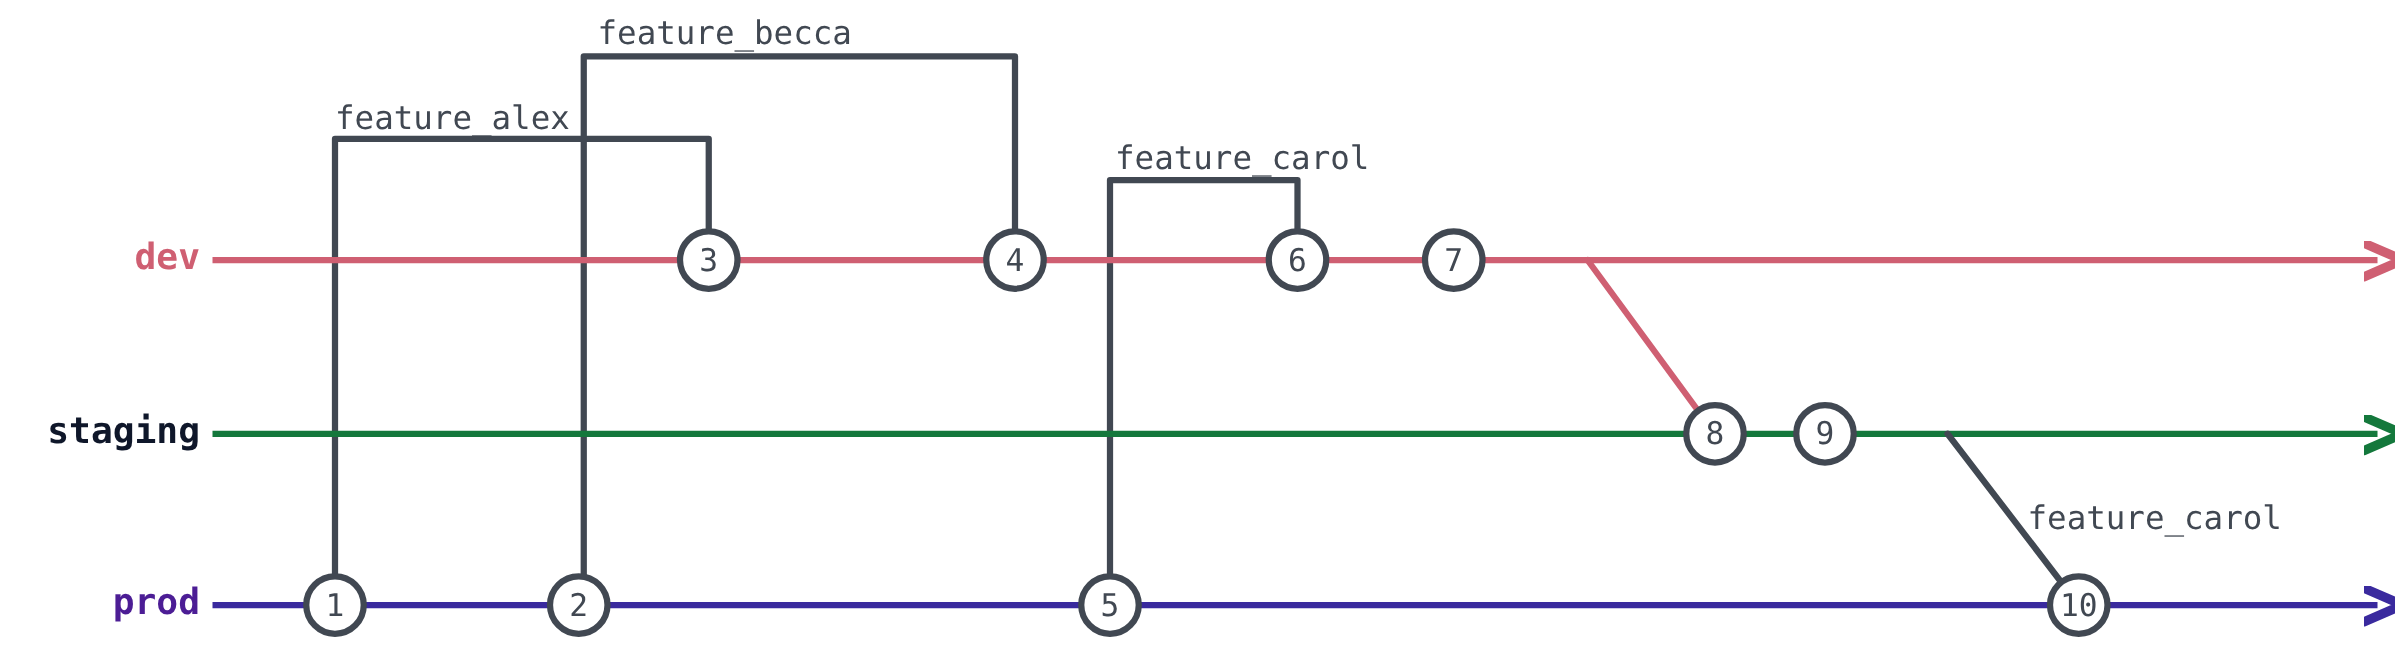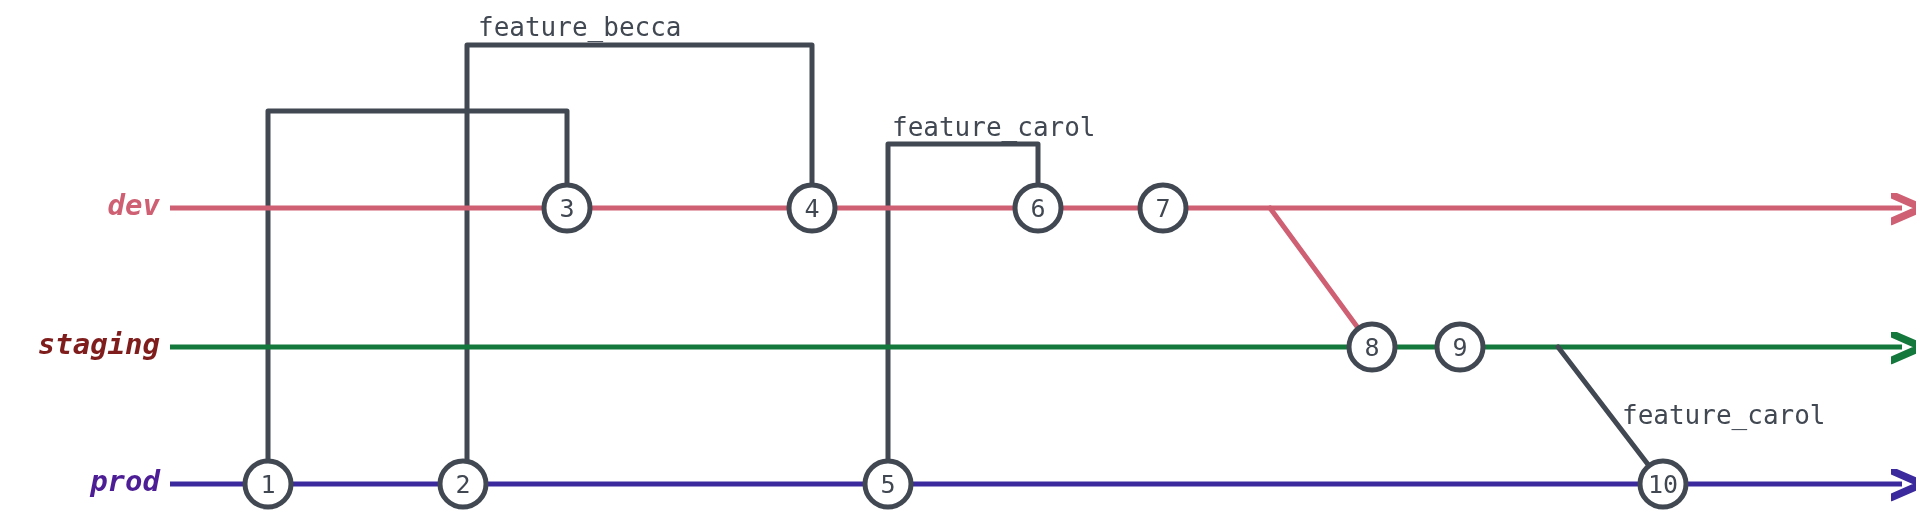--- a/index.html
+++ b/index.html
@@ -1,35 +1,36 @@
 <!DOCTYPE html>
 <html><head>
 <meta charset="utf-8">
 <title>Git Branch Diagram</title>
 <style>
   html,body{margin:0;padding:0;background:#ffffff;}
   #stage{position:relative;width:1916px;height:520px;background:#ffffff;overflow:hidden;
          font-family:"DejaVu Sans Mono","Liberation Mono",monospace;}
   #stage svg{position:absolute;left:0;top:0;width:1916px;height:520px;}
   .lane-label{position:absolute;font-family:"DejaVu Sans Mono","Liberation Mono",monospace;
-              font-weight:700;font-size:29px;white-space:nowrap;text-align:right;font-style:italic;}
+              font-weight:700;font-size:29px;white-space:nowrap;text-align:right;}
   .branch-label{position:absolute;font-family:"DejaVu Sans Mono","Liberation Mono",monospace;
                 font-weight:400;font-size:26px;white-space:nowrap;color:#414852;}
   .node-num{font-family:"DejaVu Sans Mono","Liberation Mono",monospace;font-size:25px;
             fill:#414852;font-weight:400;}
 </style>
 </head>
 <body>
 
 <div id="stage">
 
   <div class="lane-label" id="lbl-dev" style="color: rgb(207, 95, 114); right: 1756px; top: 188px;">dev</div>
-  <div class="lane-label" id="lbl-staging" style="color: #7f1d1d; right: 1756px; top: 327px; margin-left: 22px;">staging</div>
+  <div class="lane-label" id="lbl-staging" style="color: #0f172a; right: 1756px; top: 327px; margin-left: 22px;">staging</div>
   <div class="lane-label" id="lbl-prod" style="color: #4c1d95; right: 1756px; top: 464px;">prod</div>
 
+  <div class="branch-label" id="lbl-b0" style="left: 268px; top: 80px;">feature_alex</div>
   <div class="branch-label" id="lbl-b1" style="left: 478px; top: 12px; text-align: right;">feature_becca</div>
   <div class="branch-label" id="lbl-b2" style="left: 892px; top: 112px;">feature_carol</div>
 
   <div class="branch-label" id="lbl-a0" style="left: 1622px; top: 400px; color: rgb(65, 72, 82);">feature_carol</div>
 
   <svg id="graph" viewBox="0 0 1916 520" xmlns="http://www.w3.org/2000/svg">
     <defs>
       <marker id="arw-dev" markerWidth="7" markerHeight="7" refX="2.2" refY="3" orient="auto">
         <path d="M0,0.3 L6.2,3 L0,5.7" fill="none" stroke-width="1.5" stroke-linecap="round" stroke-linejoin="round" id="arwp-dev" stroke="#cf5f72"></path>
       </marker>

